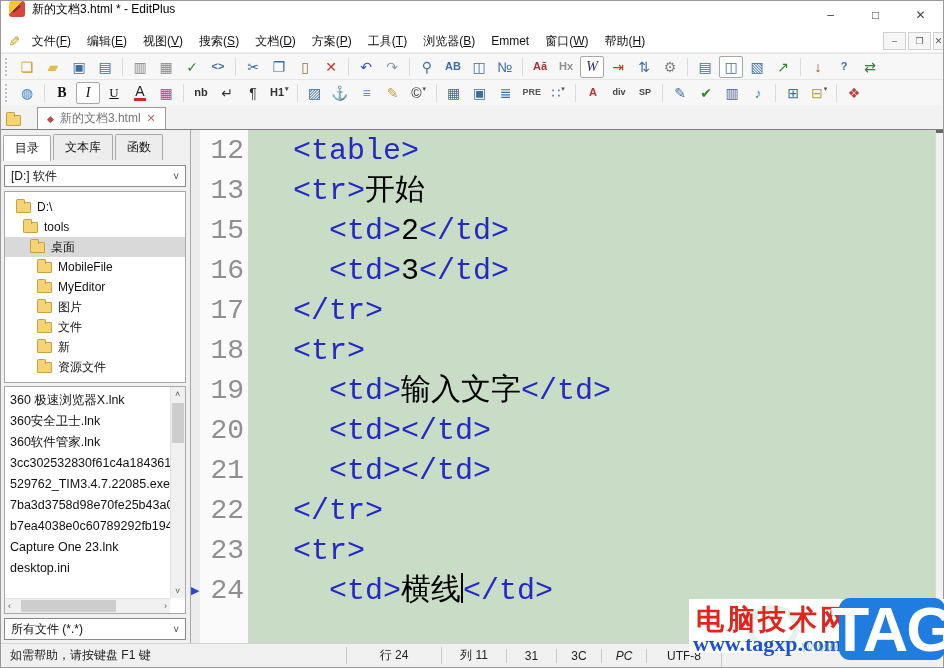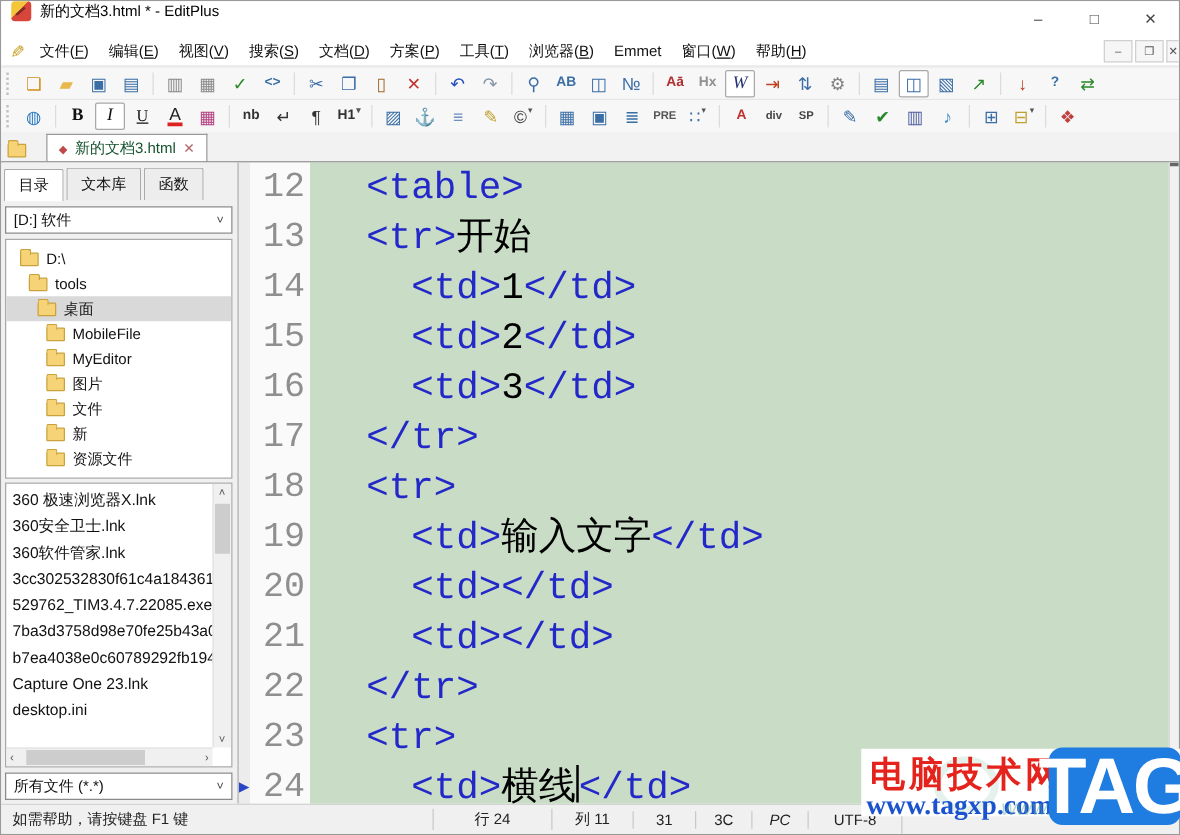--- a/index.html
+++ b/index.html
@@ -50,21 +50,21 @@
   .tbtn.fontcolor span { border-bottom: 3px solid #d22; padding: 0 1px; }
   .tsep { width: 1px; height: 18px; background: #dcdcdc; margin: 0 4px; }
   .dd-arrow { font-size: 7px; color: #555; margin-left: 1px; align-self: flex-start; margin-top: 2px; }
 
   
   .tabbar { height: 24px; background: #f2f2f2; display: flex; align-items: flex-end; flex: 0 0 auto; }
   .tab-folder { margin: 0 0 3px 5px; }
   .doc-tab { height: 22px; background: #fff; border: 1px solid #9a9a9a; border-bottom: none;
     display: flex; align-items: center; padding: 0 9px; margin-left: 16px; gap: 6px; }
   .tab-diamond { color: #c04848; font-size: 9px; }
-  .tab-label { color: #14532d; }
+  .tab-label { color: #737373; }
   .tab-close { color: #b06868; font-size: 11px; }
 
   .folder-icon { width: 15px; height: 11px; background: #f5d376; border: 1px solid #c9a23c;
     border-radius: 1px; position: relative; flex: 0 0 auto; }
   .folder-icon::before { content:""; position:absolute; top:-4px; left:-1px; width:7px; height:4px;
     background:#f5d376; border:1px solid #c9a23c; border-bottom:none; border-radius:2px 2px 0 0; }
 
   
   .main { flex: 1 1 auto; display: flex; border-top: 1px solid #808080; min-height: 0; }
 
@@ -469,21 +469,20 @@
         <span class="chevron">˅</span>
       </div>
     </div>
 
     <div class="editor" style="background: rgb(201, 220, 197);">
       <div class="margin-strip"></div>
       <div class="gutter-col"></div>
       <div class="code-lines" id="code-lines">
           <div class="code-line"><span class="lnum">12</span><span class="lcode">  <span class="tok-tag">&lt;table&gt;</span></span></div>
           <div class="code-line"><span class="lnum">13</span><span class="lcode">  <span class="tok-tag">&lt;tr&gt;</span><span class="tok-text">开始</span></span></div>
-          <div class="code-line"><span class="lnum">14</span><span class="lcode">    <span class="tok-tag">&lt;td&gt;</span><span class="tok-text">1</span><span class="tok-tag">&lt;/td&gt;</span></span></div>
           <div class="code-line"><span class="lnum">15</span><span class="lcode">    <span class="tok-tag">&lt;td&gt;</span><span class="tok-text">2</span><span class="tok-tag">&lt;/td&gt;</span></span></div>
           <div class="code-line"><span class="lnum">16</span><span class="lcode">    <span class="tok-tag">&lt;td&gt;</span><span class="tok-text">3</span><span class="tok-tag">&lt;/td&gt;</span></span></div>
           <div class="code-line"><span class="lnum">17</span><span class="lcode">  <span class="tok-tag">&lt;/tr&gt;</span></span></div>
           <div class="code-line"><span class="lnum">18</span><span class="lcode">  <span class="tok-tag">&lt;tr&gt;</span></span></div>
           <div class="code-line"><span class="lnum">19</span><span class="lcode">    <span class="tok-tag">&lt;td&gt;</span><span class="tok-text">输入文字</span><span class="tok-tag">&lt;/td&gt;</span></span></div>
           <div class="code-line"><span class="lnum">20</span><span class="lcode">    <span class="tok-tag">&lt;td&gt;</span><span class="tok-tag">&lt;/td&gt;</span></span></div>
           <div class="code-line"><span class="lnum">21</span><span class="lcode">    <span class="tok-tag">&lt;td&gt;</span><span class="tok-tag">&lt;/td&gt;</span></span></div>
           <div class="code-line"><span class="lnum">22</span><span class="lcode">  <span class="tok-tag">&lt;/tr&gt;</span></span></div>
           <div class="code-line"><span class="lnum">23</span><span class="lcode">  <span class="tok-tag">&lt;tr&gt;</span></span></div>
           <div class="code-line"><span class="line-marker">▶</span><span class="lnum">24</span><span class="lcode">    <span class="tok-tag">&lt;td&gt;</span><span class="tok-text">横线</span><span class="caret"></span><span class="tok-tag">&lt;/td&gt;</span></span></div>

